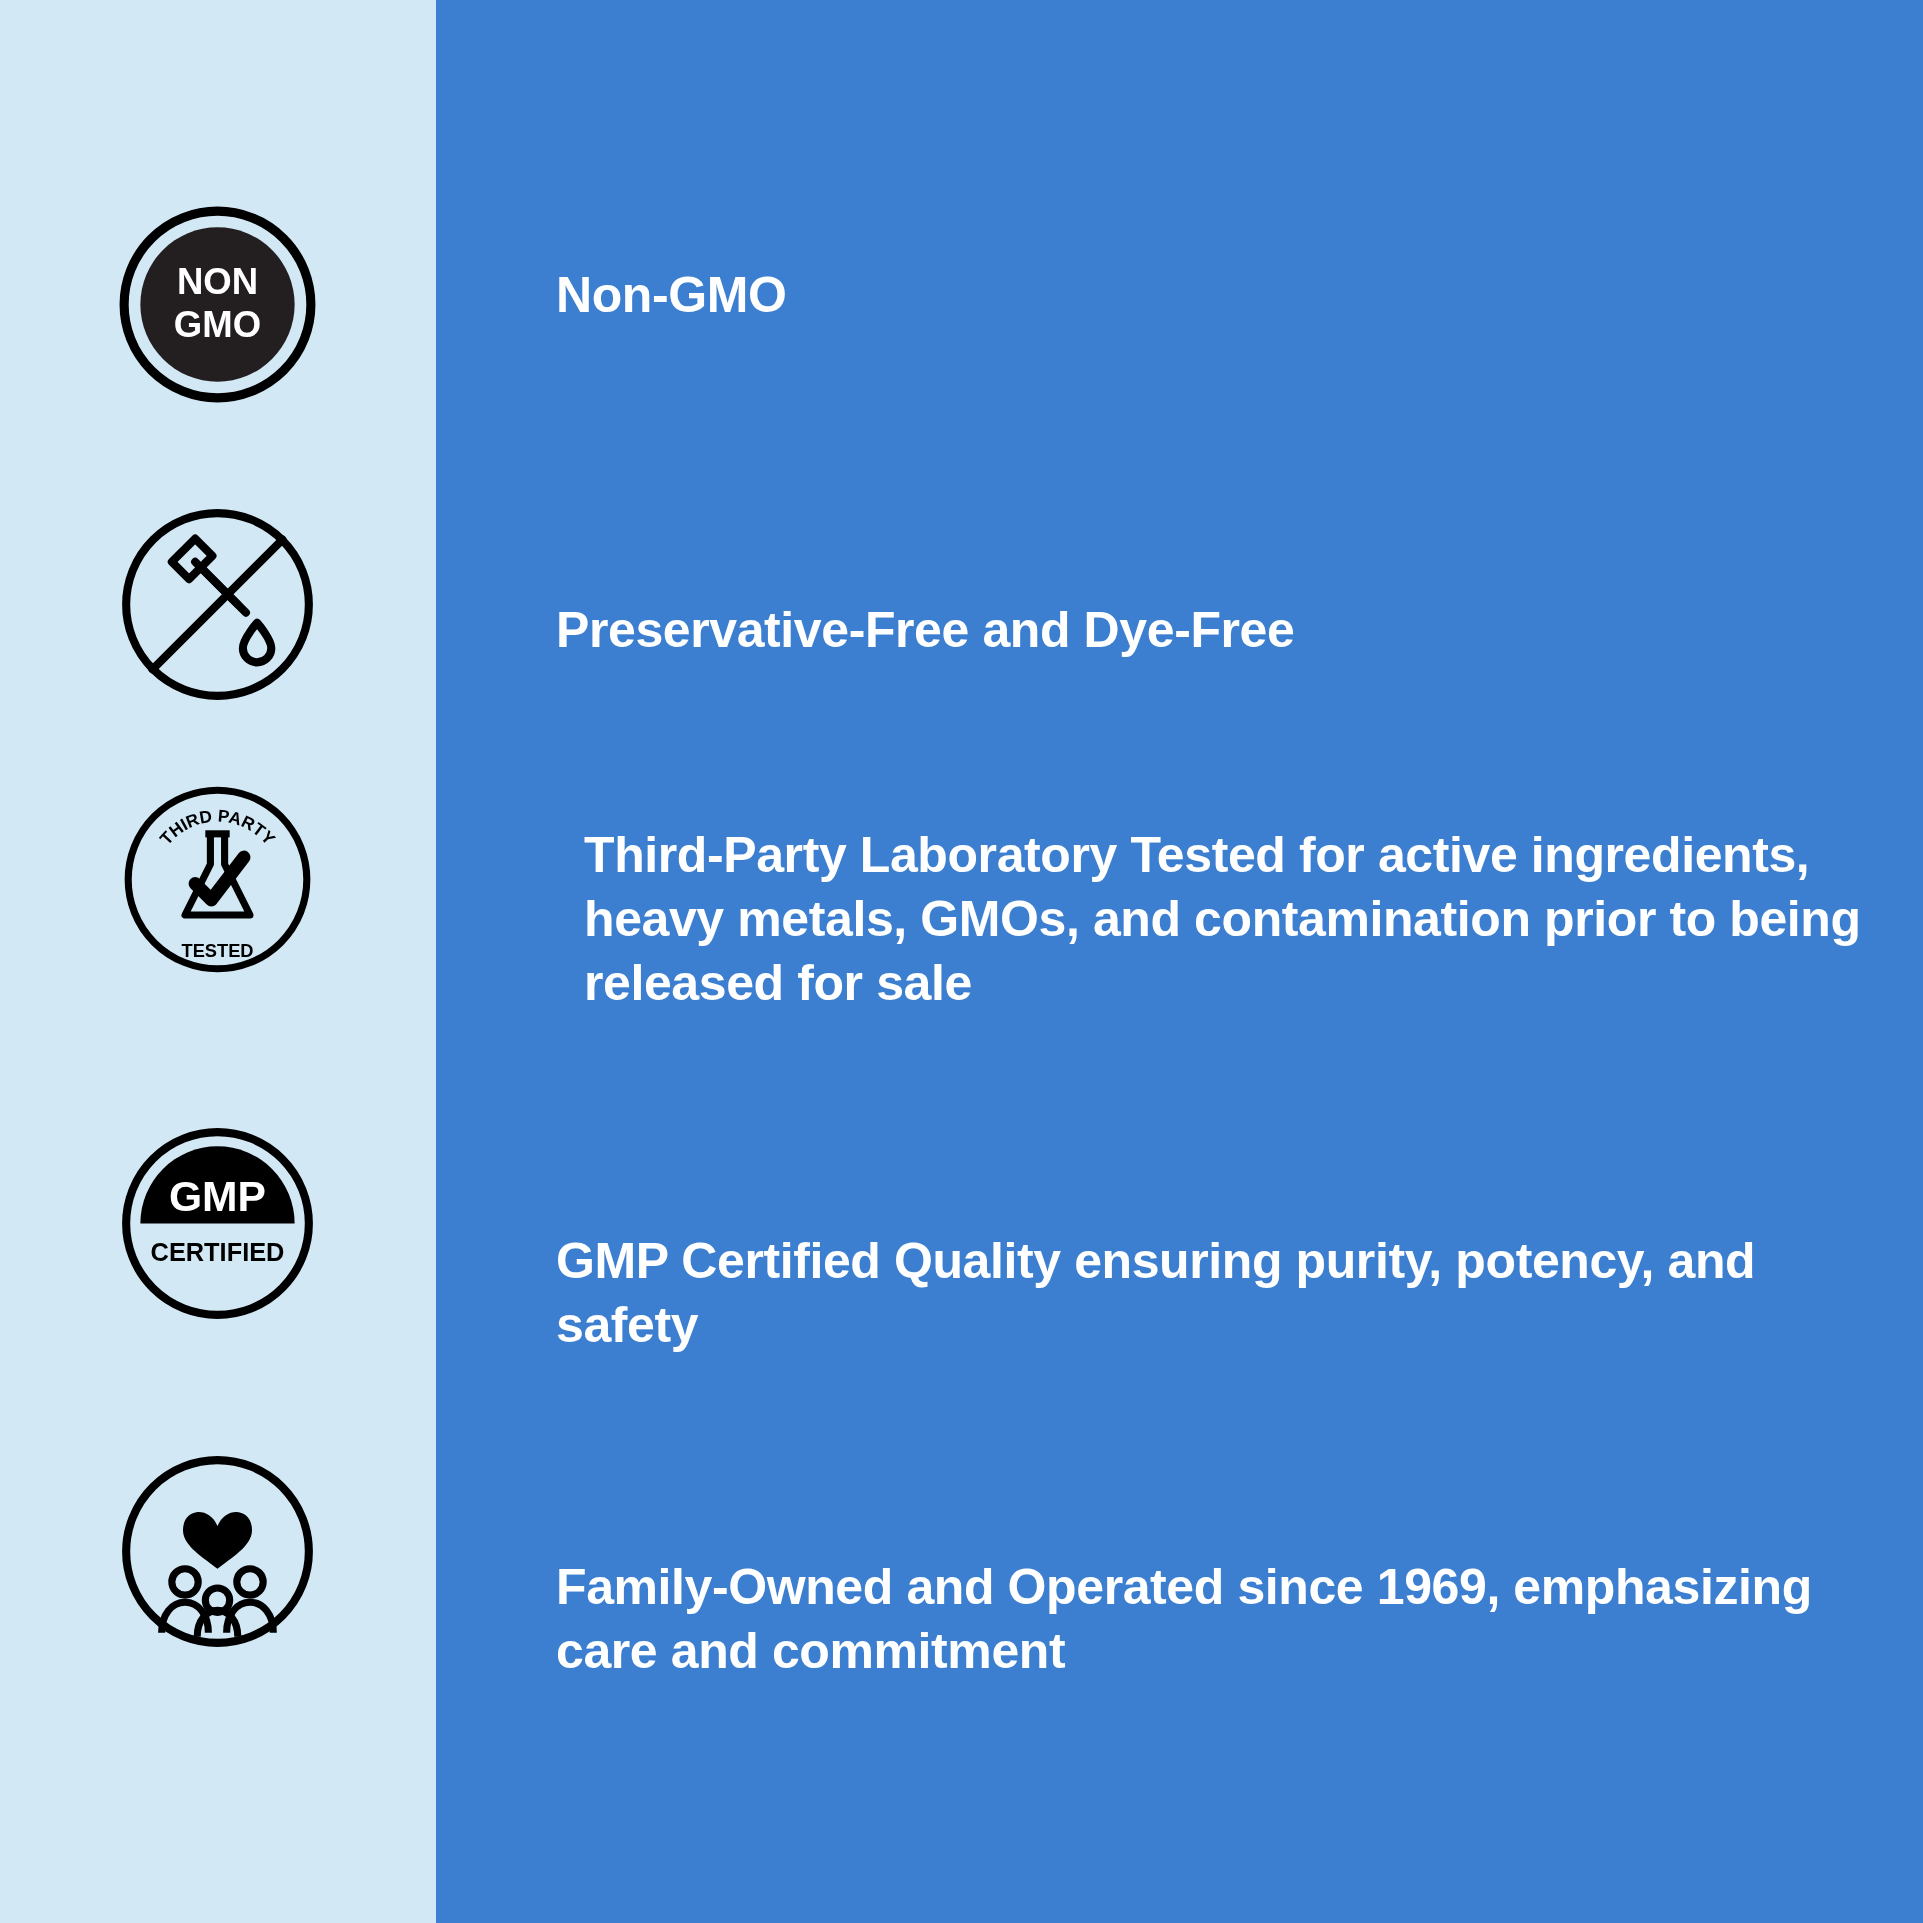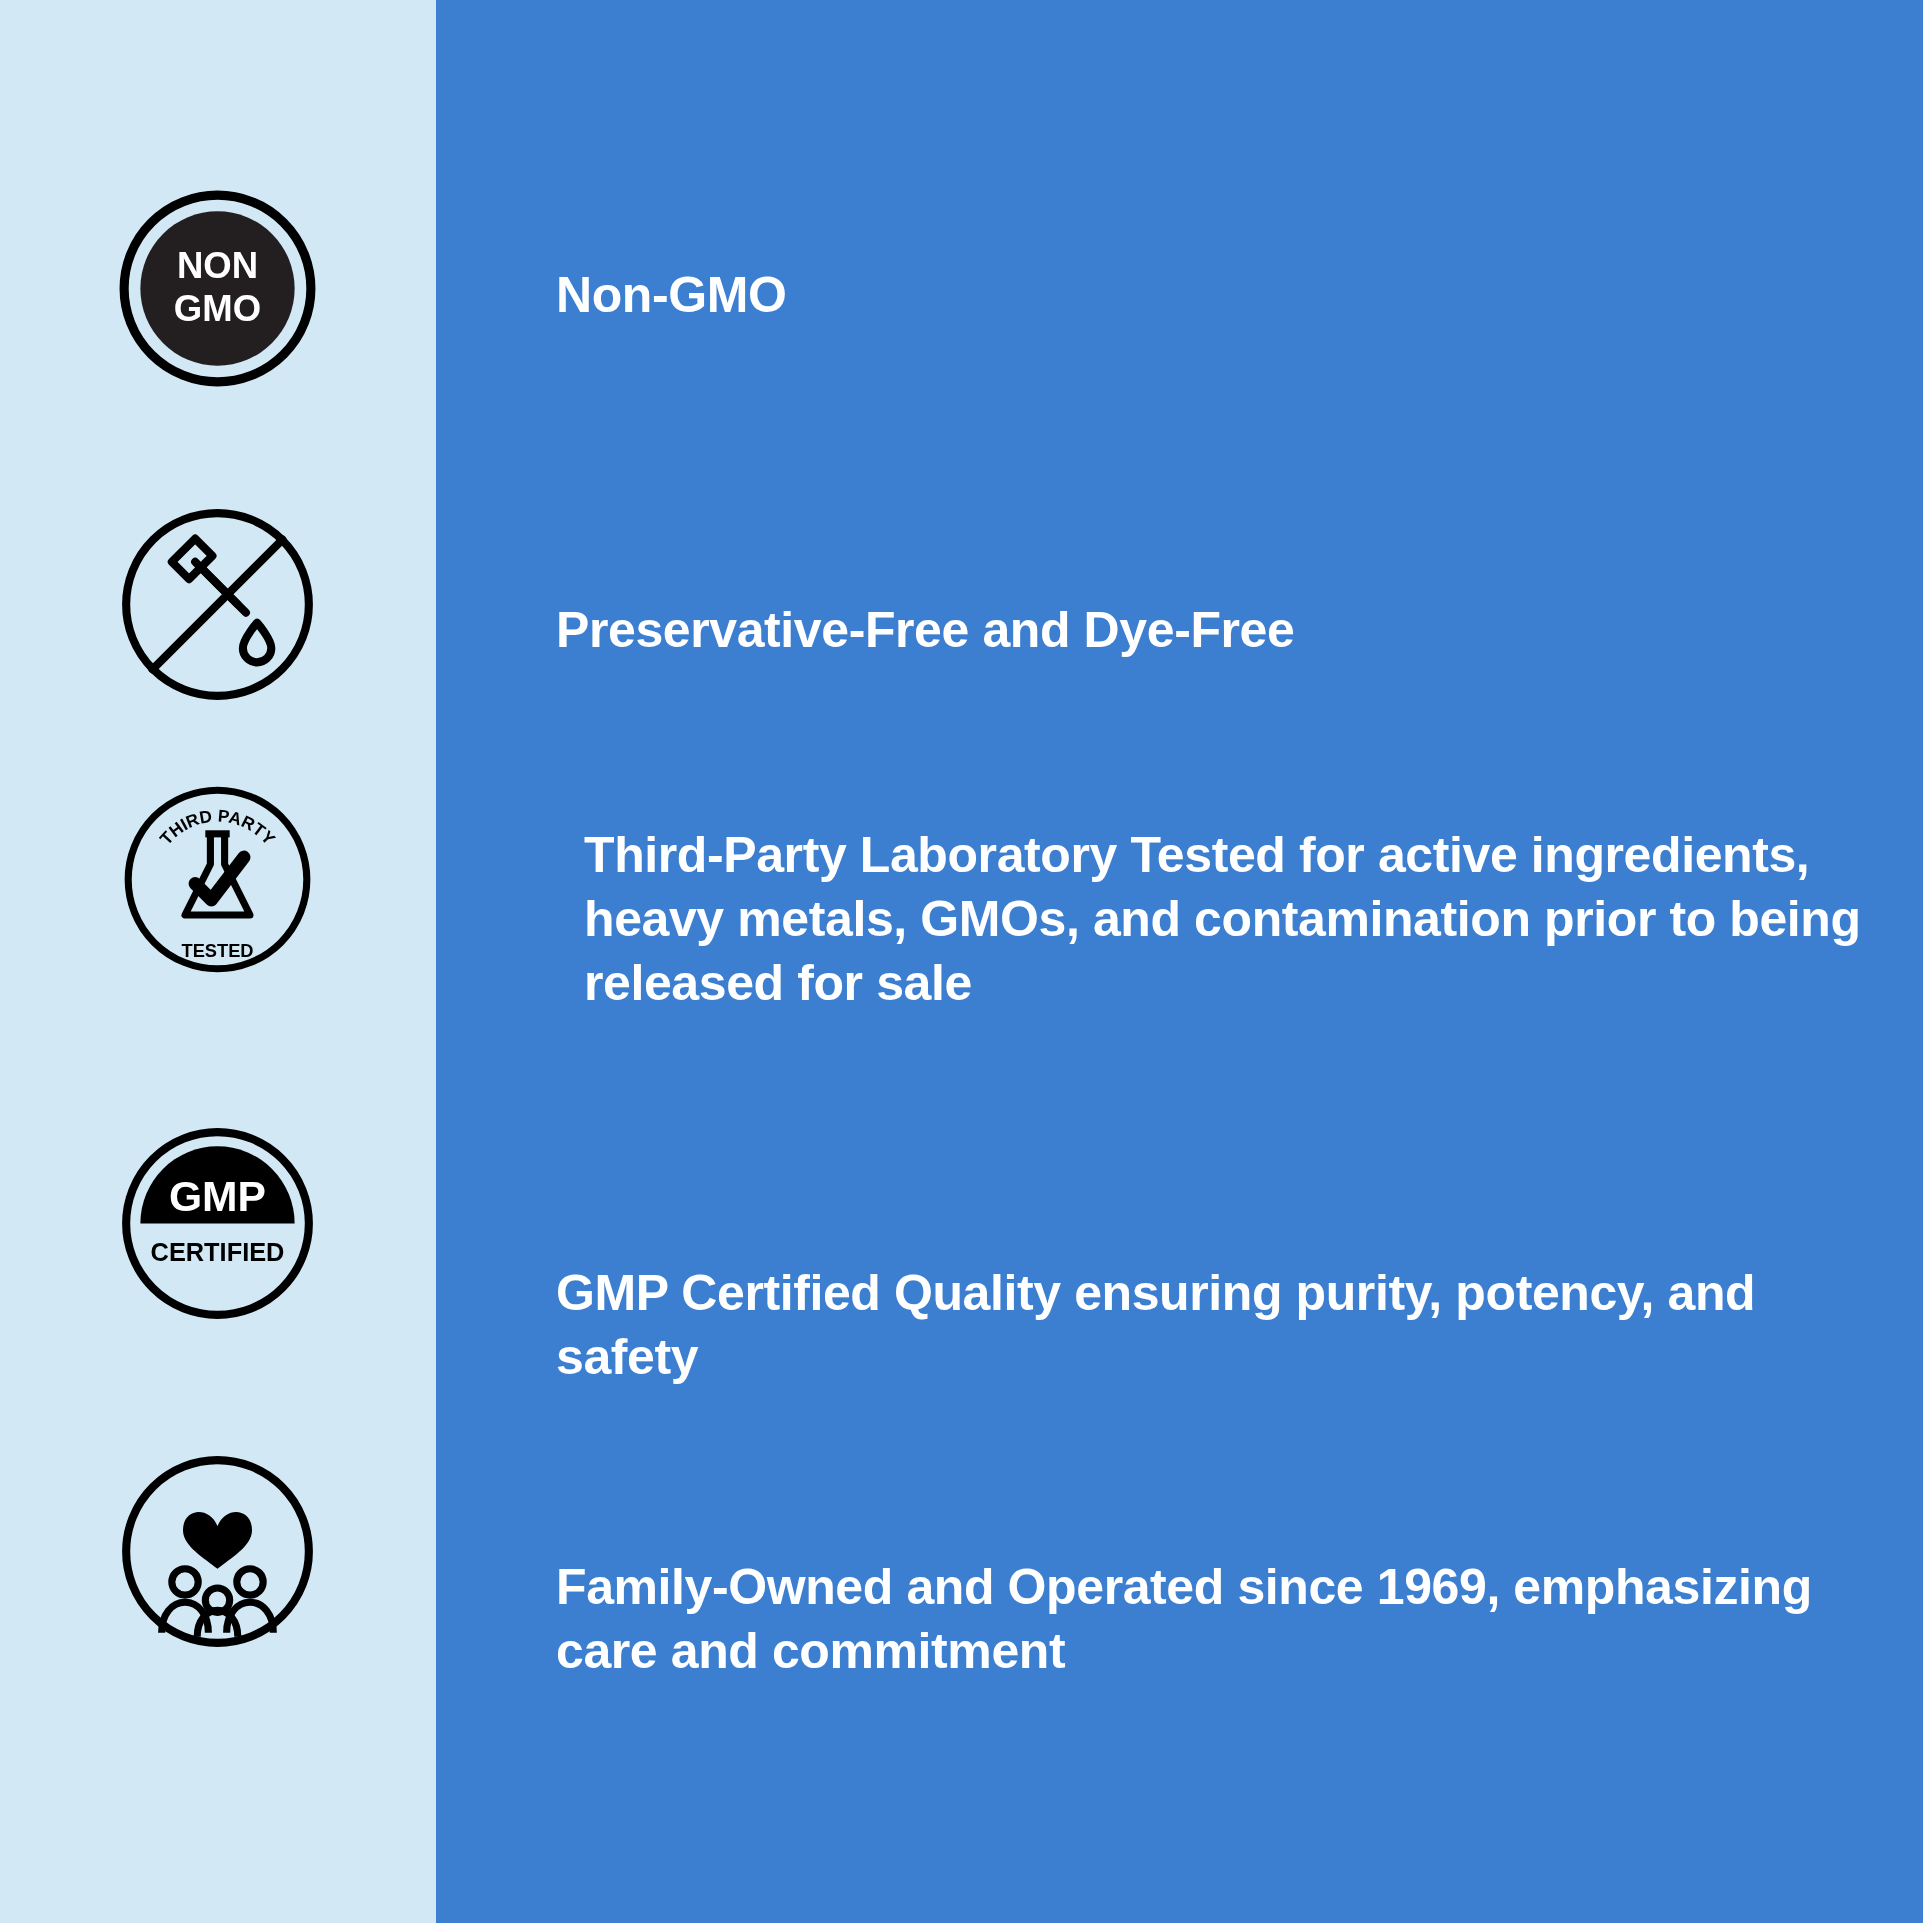--- a/index.html
+++ b/index.html
@@ -57,31 +57,31 @@
     left: 120px;
     width: 1293px;
     color: #ffffff;
     font-weight: bold;
     font-size: 50px;
     line-height: 1.28;
     letter-spacing: -0.4px;
   }
 
   
-  .r0 .icon-wrap { top: 187px; align-items: center; }
+  .r0 .icon-wrap { top: 203px; align-items: center; }
   .r0 .feature-text { top: 263px; }
 
   .r1 .icon-wrap { top: 503px; }
   .r1 .feature-text { top: 598px; }
 
   .r2 .icon-wrap { top: 778px; }
   .r2 .feature-text { top: 823px; margin-left: 28px; }
 
   .r3 .icon-wrap { top: 1122px; }
-  .r3 .feature-text { top: 1229px; margin-top: 32px; }
+  .r3 .feature-text { top: 1229px; }
 
   .r4 .icon-wrap { top: 1450px; }
   .r4 .feature-text { top: 1555px; }
 </style>
 </head>
 <body>
 
 <div class="panel">
 
   <div class="icon-column">

